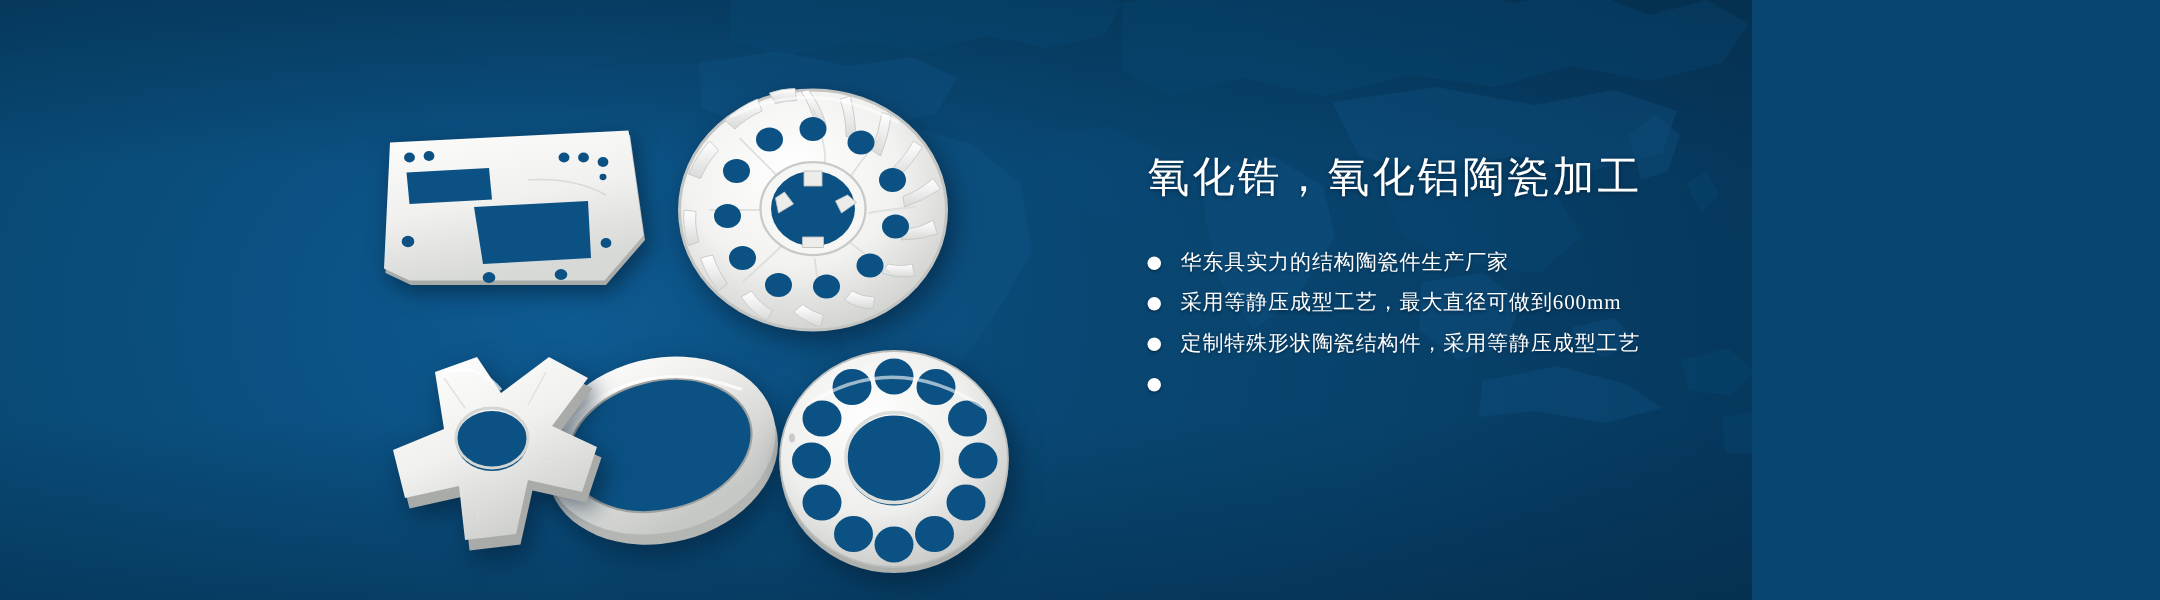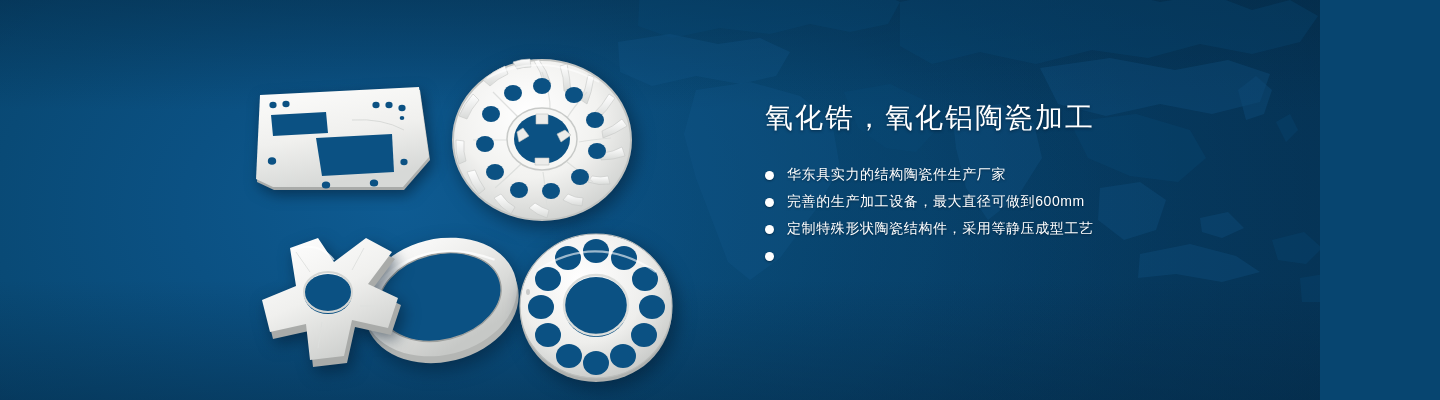--- a/index.html
+++ b/index.html
@@ -5,21 +5,21 @@
   * { margin:0; padding:0; box-sizing:border-box; }
   html, body {
     width:1440px; height:400px;
     overflow:hidden;
     background:#074570;
     font-family:"Liberation Sans", sans-serif;
   }
 
   #banner {
     position:relative;
-    width:1320px; height:400px;
+    width:1168px; height:400px;
     overflow:hidden;
     background:#ec4899;
     padding-left:24px;
   }
 
   
   .bg-base {
     position:absolute; inset:0;
     background:
       radial-gradient(ellipse 780px 520px at 400px 210px,
@@ -89,20 +89,21 @@
     line-height:1.3;
     letter-spacing:2px;
     color:#ffffff;
     font-weight:400;
     text-shadow:0 1px 3px rgba(2,22,40,0.6);
     white-space:nowrap;
   }
   .feature-list {
     list-style:none;
     margin-top:28px;
+    font-family:Liberation Serif, serif;
   }
   .feature-item {
     display:flex;
     align-items:center;
     height:22px;
     margin-bottom:5px;
   }
   .bullet {
     width:9px; height:9px;
     border-radius:50%;
@@ -365,21 +366,21 @@
 
   <div class="copy">
     <h1 class="headline">氧化锆，氧化铝陶瓷加工</h1>
     <ul class="feature-list">
       <li class="feature-item">
         <span class="bullet"></span>
         <span class="feature-text">华东具实力的结构陶瓷件生产厂家</span>
       </li>
       <li class="feature-item">
         <span class="bullet"></span>
-        <span class="feature-text">完善的生产加工设备，最大直径可做到600mm</span>
+        <span class="feature-text">采用等静压成型工艺，最大直径可做到600mm</span>
       </li>
       <li class="feature-item">
         <span class="bullet"></span>
         <span class="feature-text">定制特殊形状陶瓷结构件，采用等静压成型工艺</span>
       </li>
       <li class="feature-item">
         <span class="bullet"></span>
       </li>
     </ul>
   </div>

